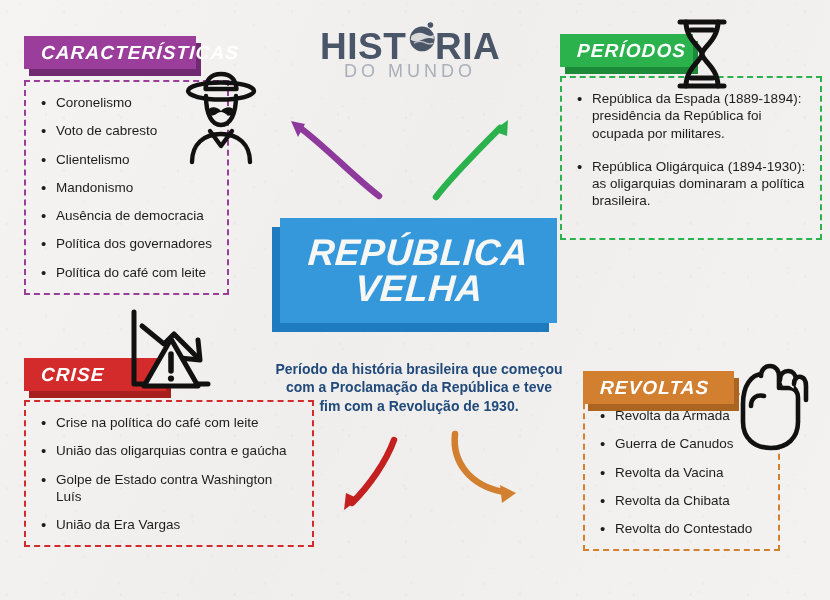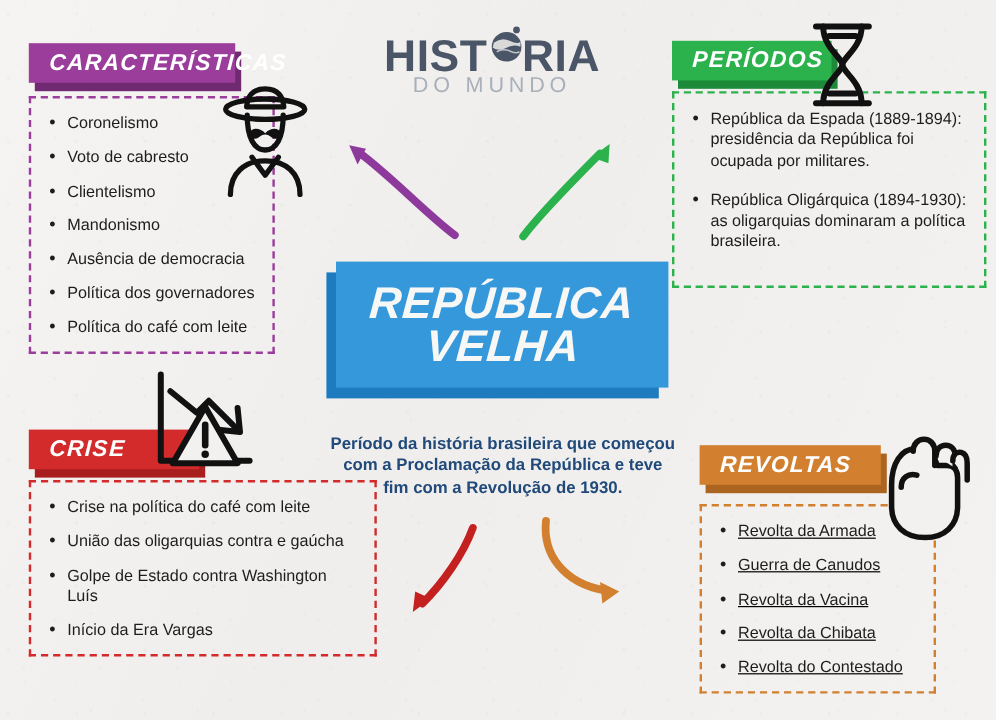--- a/index.html
+++ b/index.html
@@ -209,41 +209,41 @@
     <path d="M49 33 L76 80 L22 80 Z" fill="#f2f1ef" stroke="#111" stroke-width="5" stroke-linejoin="round"></path>
     <path d="M49 48 L49 65" stroke="#111" stroke-width="5.5" stroke-linecap="round"></path>
     <circle cx="49" cy="72.5" r="3.1" fill="#111"></circle>
   </svg>
 
   <div class="listbox" style="left:24px; top:400px; width:290px; border-color:#d32b2b;">
     <ul>
       <li>Crise na política do café com leite</li>
       <li>União das oligarquias contra e gaúcha</li>
       <li>Golpe de Estado contra Washington Luís</li>
-      <li>Início da Era Vargas</li>
+      <li>União da Era Vargas</li>
     </ul>
   </div>
 
   <div class="banner" style="left:583px; top:371px; width:151px;">
     <div class="shadow" style="background:#ab6520;"></div>
     <div class="face" style="background:#d2802f;"></div>
     <span class="banner-text">Revoltas</span>
   </div>
 
   <svg class="icon" style="left:727px; top:360px; width:84px; height:92px;" viewBox="0 0 84 92">
     <g fill="#f2f1ef" stroke="#111" stroke-width="4.6" stroke-linejoin="round" stroke-linecap="round">
       <path d="M16 44 C16 26 24 14 36 14 C46 14 52 20 54 28 L62 28 C68 28 71 32 71 38 L71 62 C71 78 60 88 44 88 C27 88 16 78 16 62 Z"></path>
       <path d="M34 16 C34 10 38 6 43 6 C48 6 52 10 52 16 L52 28"></path>
       <path d="M53 20 C53 14 57 11 61 11 C66 11 69 15 69 20 L69 30"></path>
       <path d="M67 24 C67 19 70 16 74 17 C78 18 79 22 79 26 L79 40"></path>
       <path d="M24 46 C24 38 30 34 37 36"></path>
     </g>
   </svg>
 
-  <div class="listbox" style="left:583px; top:420px; width:197px; border-color:#d2802f;text-decoration:underline;">
+  <div class="listbox" style="left:583px; top:393px; width:197px; border-color:#d2802f;">
     <ul>
       <li>Revolta da Armada</li>
       <li>Guerra de Canudos</li>
       <li>Revolta da Vacina</li>
       <li>Revolta da Chibata</li>
       <li>Revolta do Contestado</li>
     </ul>
   </div>
 
   <svg style="position:absolute; left:0; top:0; width:830px; height:600px; pointer-events:none;" viewBox="0 0 830 600">

